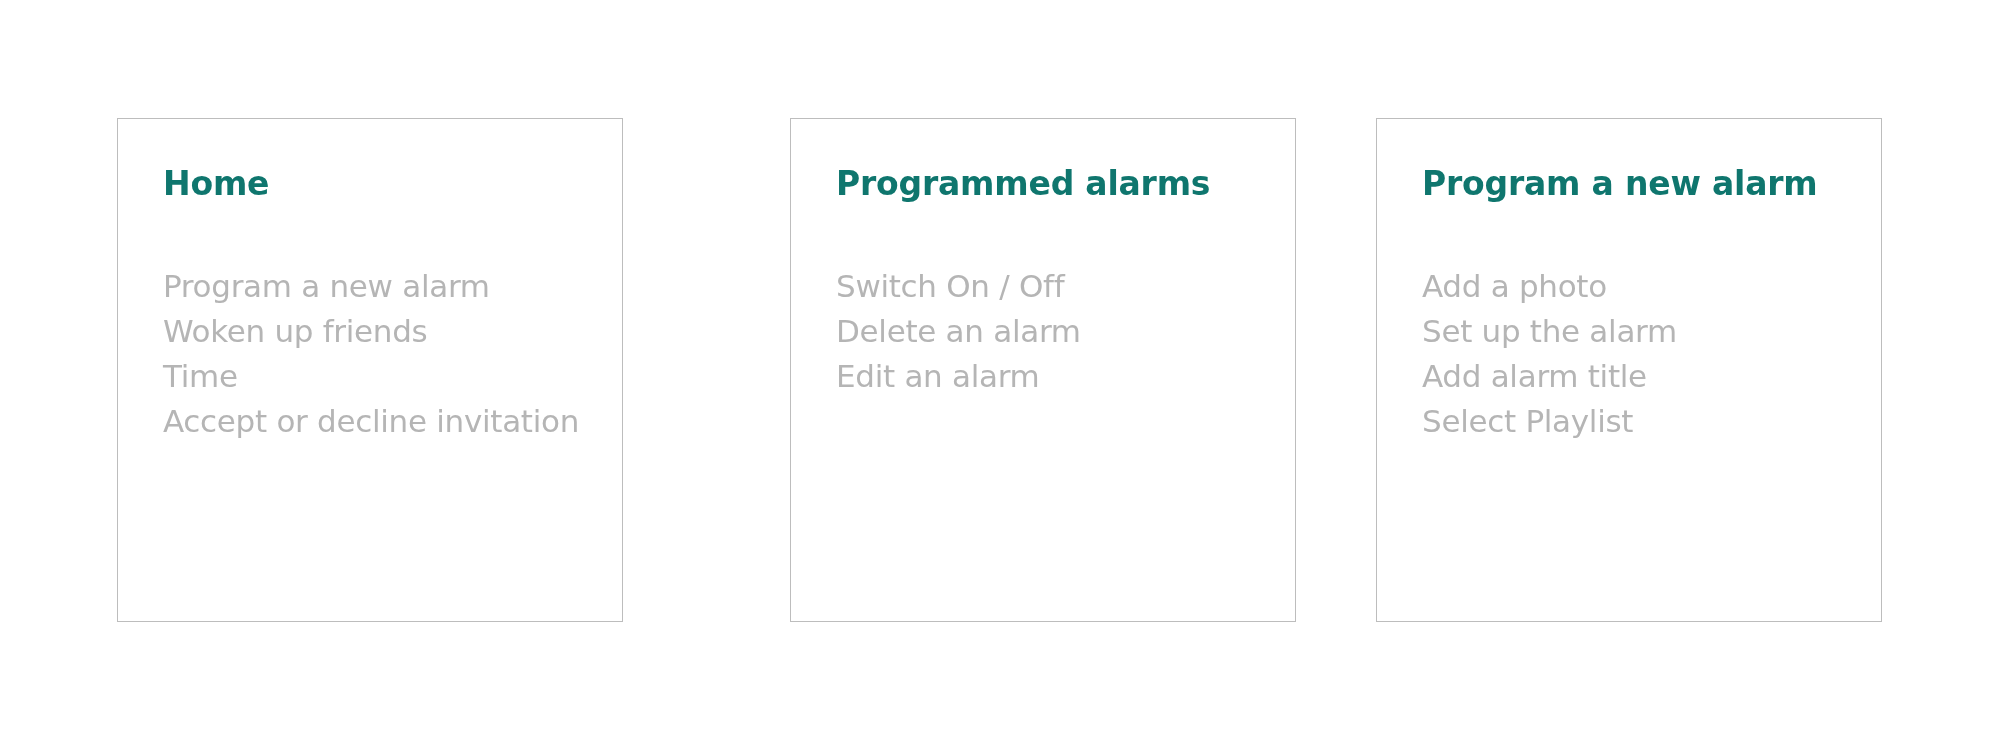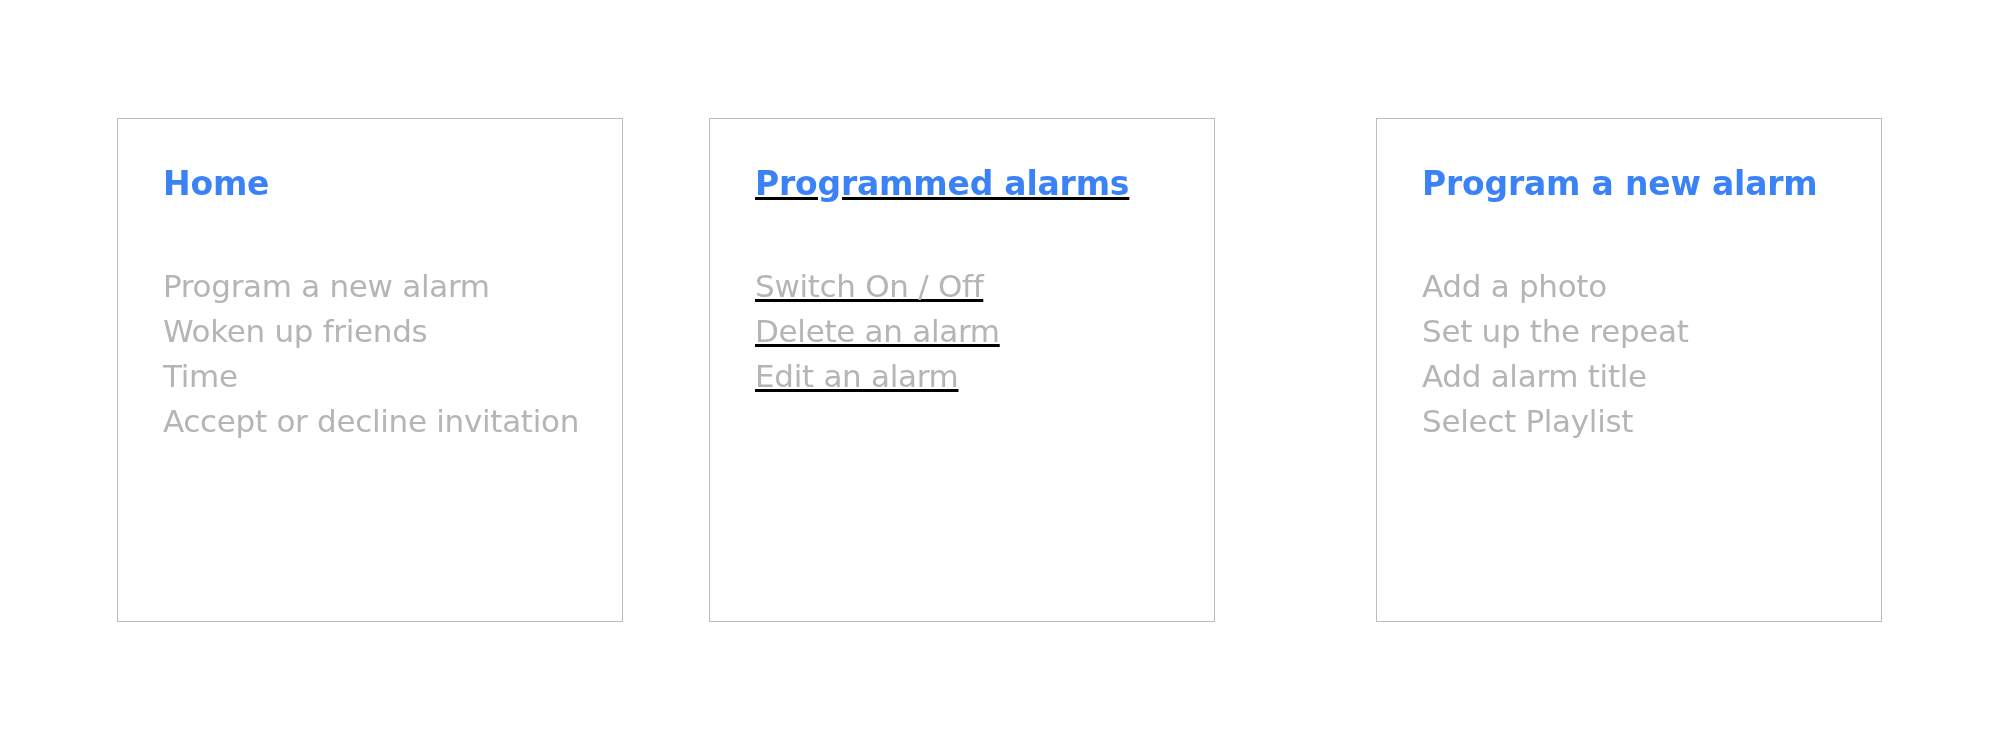--- a/index.html
+++ b/index.html
@@ -22,29 +22,29 @@
     position: absolute;
     top: 118px;
     width: 506px;
     height: 504px;
     box-sizing: border-box;
     border: 1px solid #bdbdbd;
     background: #ffffff;
     padding: 45px 30px 0 45px;
   }
   #card-1 { left: 117px; }
-  #card-2 { left: 709px; text-decoration: underline; }
+  #card-2 { left: 790px; }
   #card-3 { left: 1376px; }
 
   .card-title {
     font-family: "DejaVu Sans", sans-serif;
     font-weight: bold;
     font-size: 33px;
     line-height: 40px;
-    color: #3b82f6;
+    color: #0f766e;
     letter-spacing: -0.2px;
     white-space: nowrap;
     margin: 0;
   }
   .card-list {
     list-style: none;
     margin: 0;
     padding: 0;
     margin-top: 60px;
   }
@@ -79,19 +79,19 @@
       <li>Switch On / Off</li>
       <li>Delete an alarm</li>
       <li>Edit an alarm</li>
     </ul>
   </section>
 
   <section class="card" id="card-3">
     <h2 class="card-title">Program a new alarm</h2>
     <ul class="card-list">
       <li>Add a photo</li>
-      <li>Set up the repeat</li>
+      <li>Set up the alarm</li>
       <li>Add alarm title</li>
       <li>Select Playlist</li>
     </ul>
   </section>
 
 </div>
 
 </body></html>

